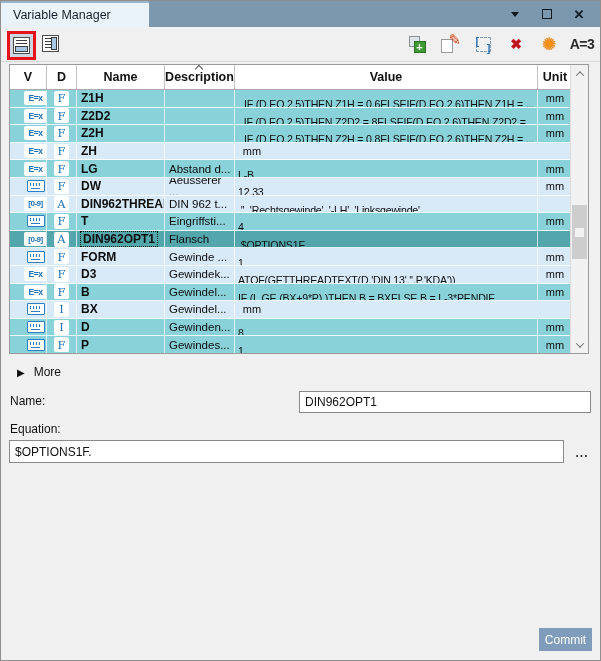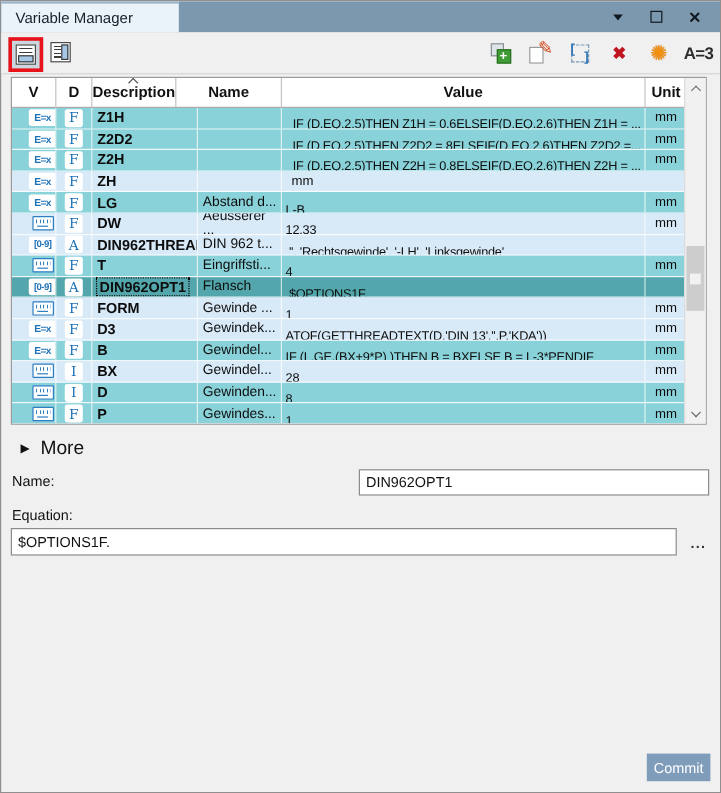--- a/index.html
+++ b/index.html
@@ -78,21 +78,21 @@
   .vs-arrow { position:absolute; left:0; width:100%; height:17px; display:flex; align-items:center; justify-content:center; }
   .vs-up { top:0; } .vs-down { bottom:0; }
   .chev { width:6px; height:6px; border-top:1.5px solid #6d6d6d; border-left:1.5px solid #6d6d6d; }
   .vs-up .chev { transform:rotate(45deg) translate(1px,1px); }
   .vs-down .chev { transform:rotate(225deg) translate(1px,1px); }
   .vs-thumb { position:absolute; left:1px; top:140px; width:15px; height:54px; background:#cdcdcd; display:flex; align-items:center; justify-content:center; }
   .vs-thumb::before { content:""; width:9px; height:9px; background:#f1f1f1; }
   
   .more-row { position:absolute; left:16px; top:364px; display:flex; align-items:center; gap:9px; }
   .more-tri { font-size:10px; color:#111; }
-  .more-label { font-size:16px; color:#111; }
+  .more-label { font-size:12px; color:#111; }
   .field-label { position:absolute; left:9px; font-size:12px; color:#111; }
   .lbl-name { top:393px; }
   .lbl-eq { top:421px; }
   .txt-input { position:absolute; background:#fff; border:1px solid #8a8a8a; font-family:"Liberation Sans", sans-serif; font-size:12px; color:#111; padding:0 5px; outline:none; }
   .input-name { left:298px; top:390px; width:292px; height:22px; }
   .input-eq { left:8px; top:439px; width:555px; height:23px; }
   .browse-btn { position:absolute; left:570px; top:441px; width:22px; height:18px; background:transparent; border:none; font-size:12px; font-weight:bold; color:#333; display:flex; align-items:flex-end; justify-content:center; letter-spacing:1px; }
   .commit-btn { position:absolute; left:538px; top:627px; width:53px; height:23px; background:#7f9dba; border:none; color:#ffffff; font-family:"Liberation Sans", sans-serif; font-size:12px; display:flex; align-items:center; justify-content:center; }
 </style>
 </head>
@@ -161,27 +161,27 @@
 
   <div class="vtable">
     <div class="tmain">
       <div class="thead">
         <div class="th c-v">
             <span>V</span>
           </div>
         <div class="th c-d">
             <span>D</span>
           </div>
+        <div class="th c-name">
+            <span>Name</span>
+          </div>
         <div class="th c-desc">
           <span class="sort-caret"></span>
           <span>Description</span>
         </div>
-        <div class="th c-name">
-            <span>Name</span>
-          </div>
         <div class="th c-val">
             <span>Value</span>
           </div>
         <div class="th c-unit">
             <span>Unit</span>
           </div>
       </div>
       <div class="tbody" id="tbody">
           <div class="trow" data-variant="teal-r">
             <div class="cell c-v">
@@ -451,23 +451,20 @@
               </span>
             </div>
             <div class="cell c-d">
               <span class="dbox">I</span>
             </div>
             <div class="cell c-name">
               <span>BX</span>
             </div>
             <div class="cell c-desc">
               <span>Gewindel...</span>
-            </div>
-            <div class="cell c-val">
-              <span>28</span>
             </div>
             <div class="cell c-unit">
               <span>mm</span>
             </div>
           </div>
           <div class="trow" data-variant="teal">
             <div class="cell c-v">
               <span class="vicon" data-vtype="kbd">
                 <span></span>
               </span>

